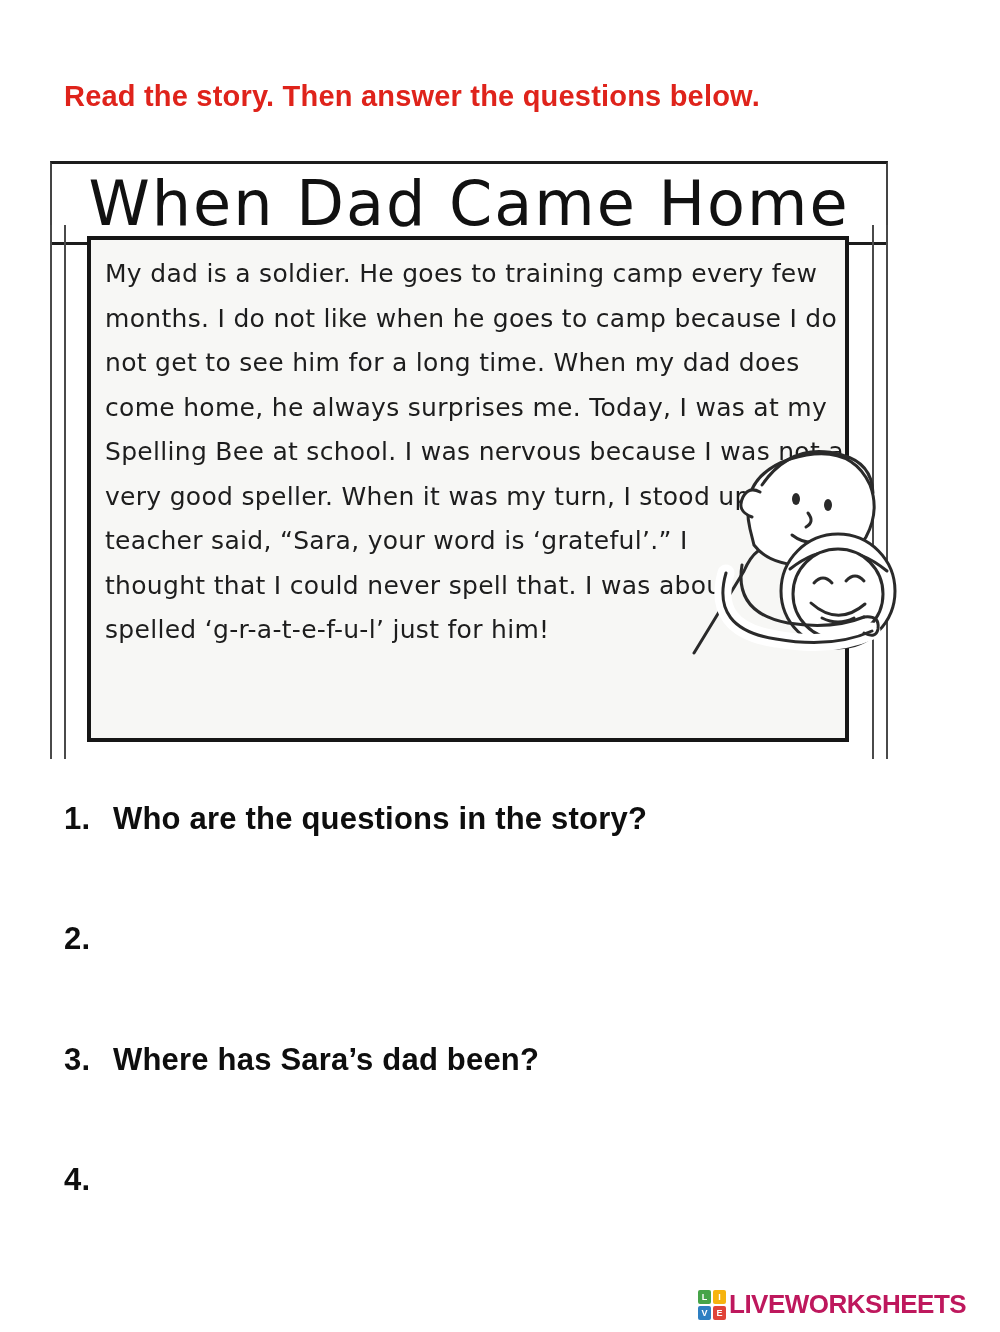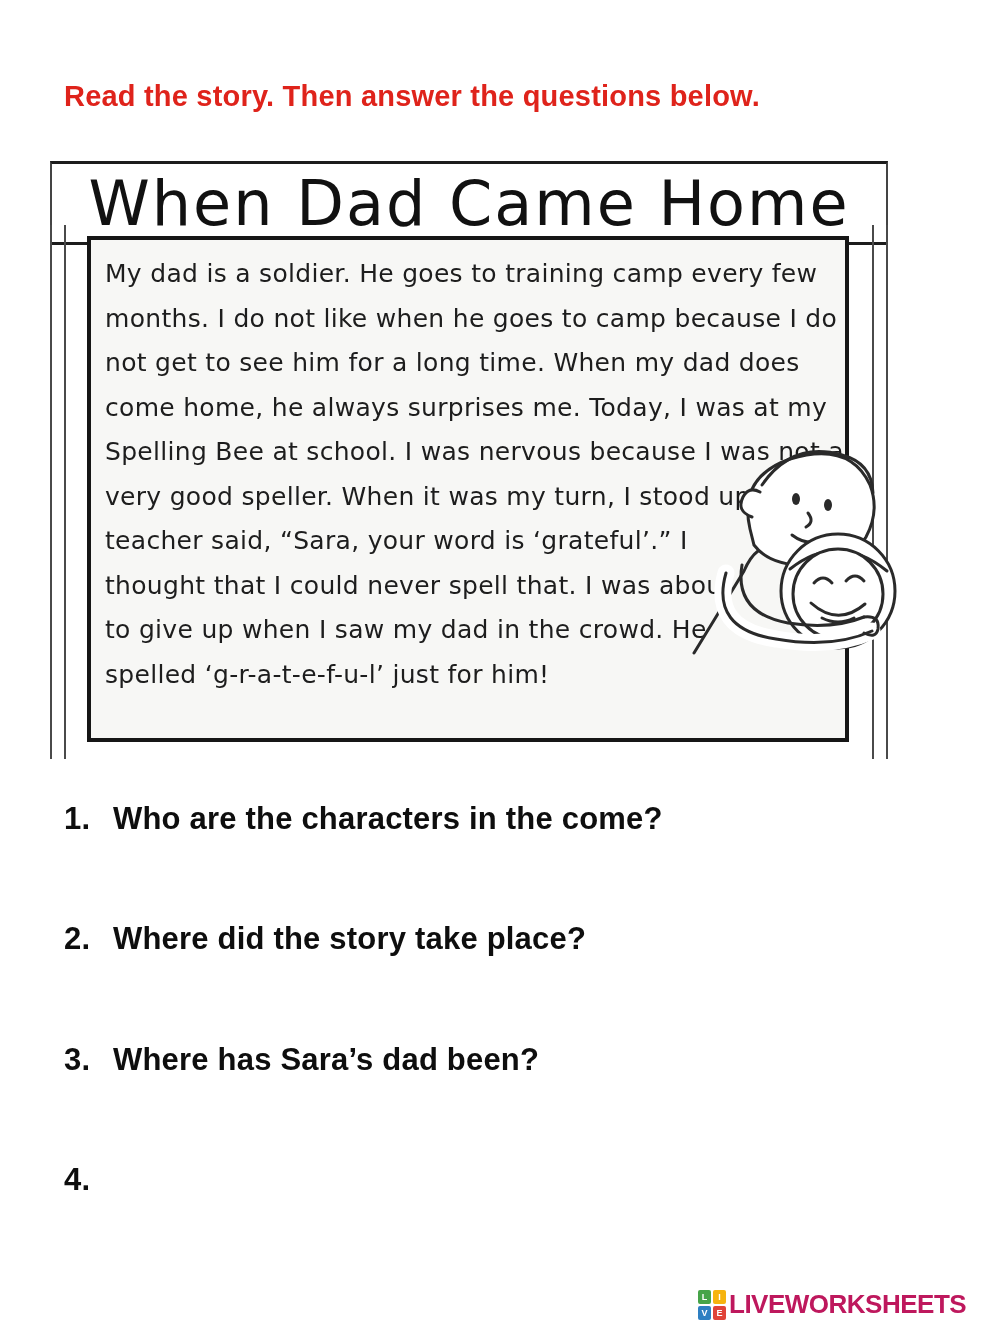--- a/index.html
+++ b/index.html
@@ -62,21 +62,20 @@
 
   <div class="story-box">
     <div class="story-line">My dad is a soldier. He goes to training camp every few</div>
     <div class="story-line">months. I do not like when he goes to camp because I do</div>
     <div class="story-line">not get to see him for a long time. When my dad does</div>
     <div class="story-line">come home, he always surprises me. Today, I was at my</div>
     <div class="story-line">Spelling Bee at school. I was nervous because I was not a</div>
     <div class="story-line">very good speller. When it was my turn, I stood up. My</div>
     <div class="story-line">teacher said, “Sara, your word is ‘grateful’.” I</div>
     <div class="story-line">thought that I could never spell that. I was about</div>
-    <div class="story-line">to give up when I saw my dad in the crowd. He</div>
     <div class="story-line">spelled ‘g-r-a-t-e-f-u-l’ just for him!</div>
   </div>
 
   <svg class="clipart" viewBox="0 0 226 222" xmlns="http://www.w3.org/2000/svg">
     <g stroke="#2a2a2a" stroke-width="3" fill="#ffffff" stroke-linecap="round">
 
       <path d="M2,220 L52,138 Q58,124 66,118" fill="none"></path>
 
       <path d="M58,96 Q46,44 98,26 Q158,8 178,52 Q188,78 174,104 Q160,128 128,132 Q80,136 62,112 Z"></path>
       <path d="M70,52 Q100,8 150,22 Q180,30 181,60" fill="none"></path>
@@ -105,25 +104,24 @@
       <path d="M34,140 Q18,196 84,206 Q140,216 180,198" fill="none"></path>
       <path d="M50,132 Q42,180 96,190 Q140,197 172,184" fill="none"></path>
 
       <path d="M172,184 q16,-2 14,12 q-2,10 -14,4" fill="none"></path>
     </g>
   </svg>
 </div>
 
 <div class="question q1">
   <span class="q-num">1.</span>
-  <span class="q-text">Who are the characters in the come?</span>
+  <span class="q-text">Who are the questions in the story?</span>
 </div>
 <div class="question q2">
   <span class="q-num">2.</span>
-  <span class="q-text">Where did the story take place?</span>
 </div>
 <div class="question q3">
   <span class="q-num">3.</span>
   <span class="q-text">Where has Sara’s dad been?</span>
 </div>
 <div class="question q4">
   <span class="q-num">4.</span>
 </div>
 
 <div class="logo">

